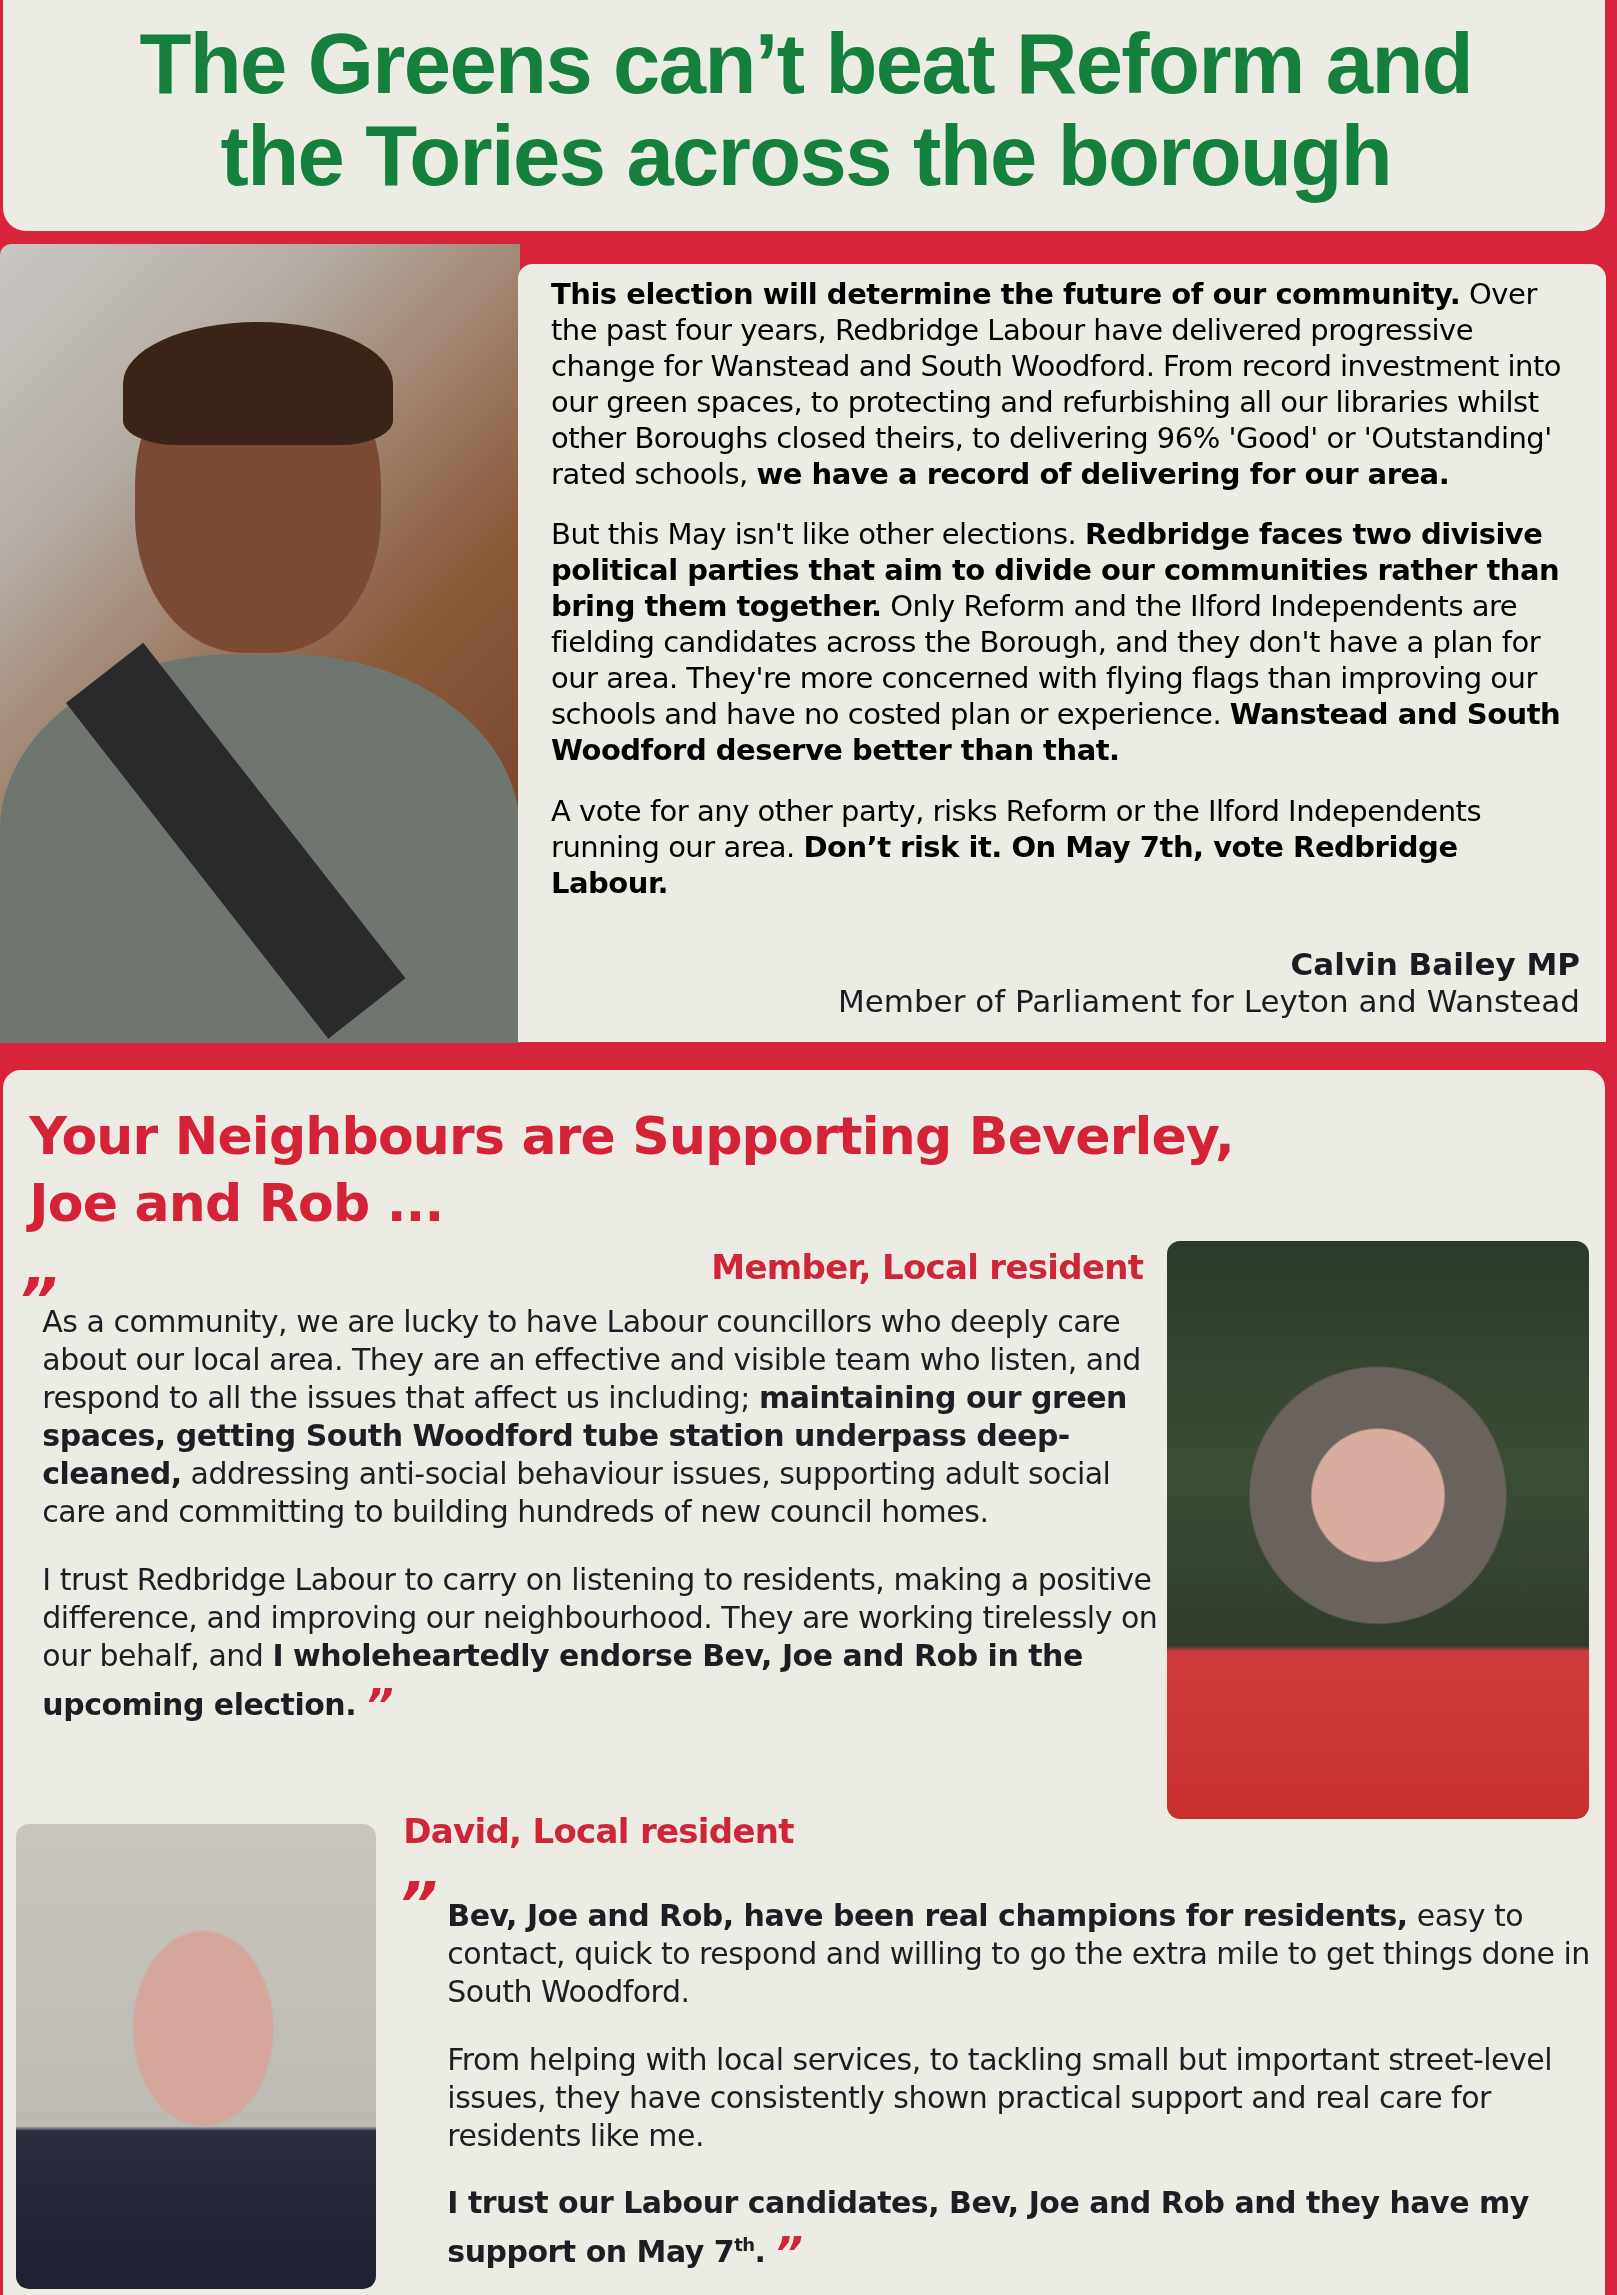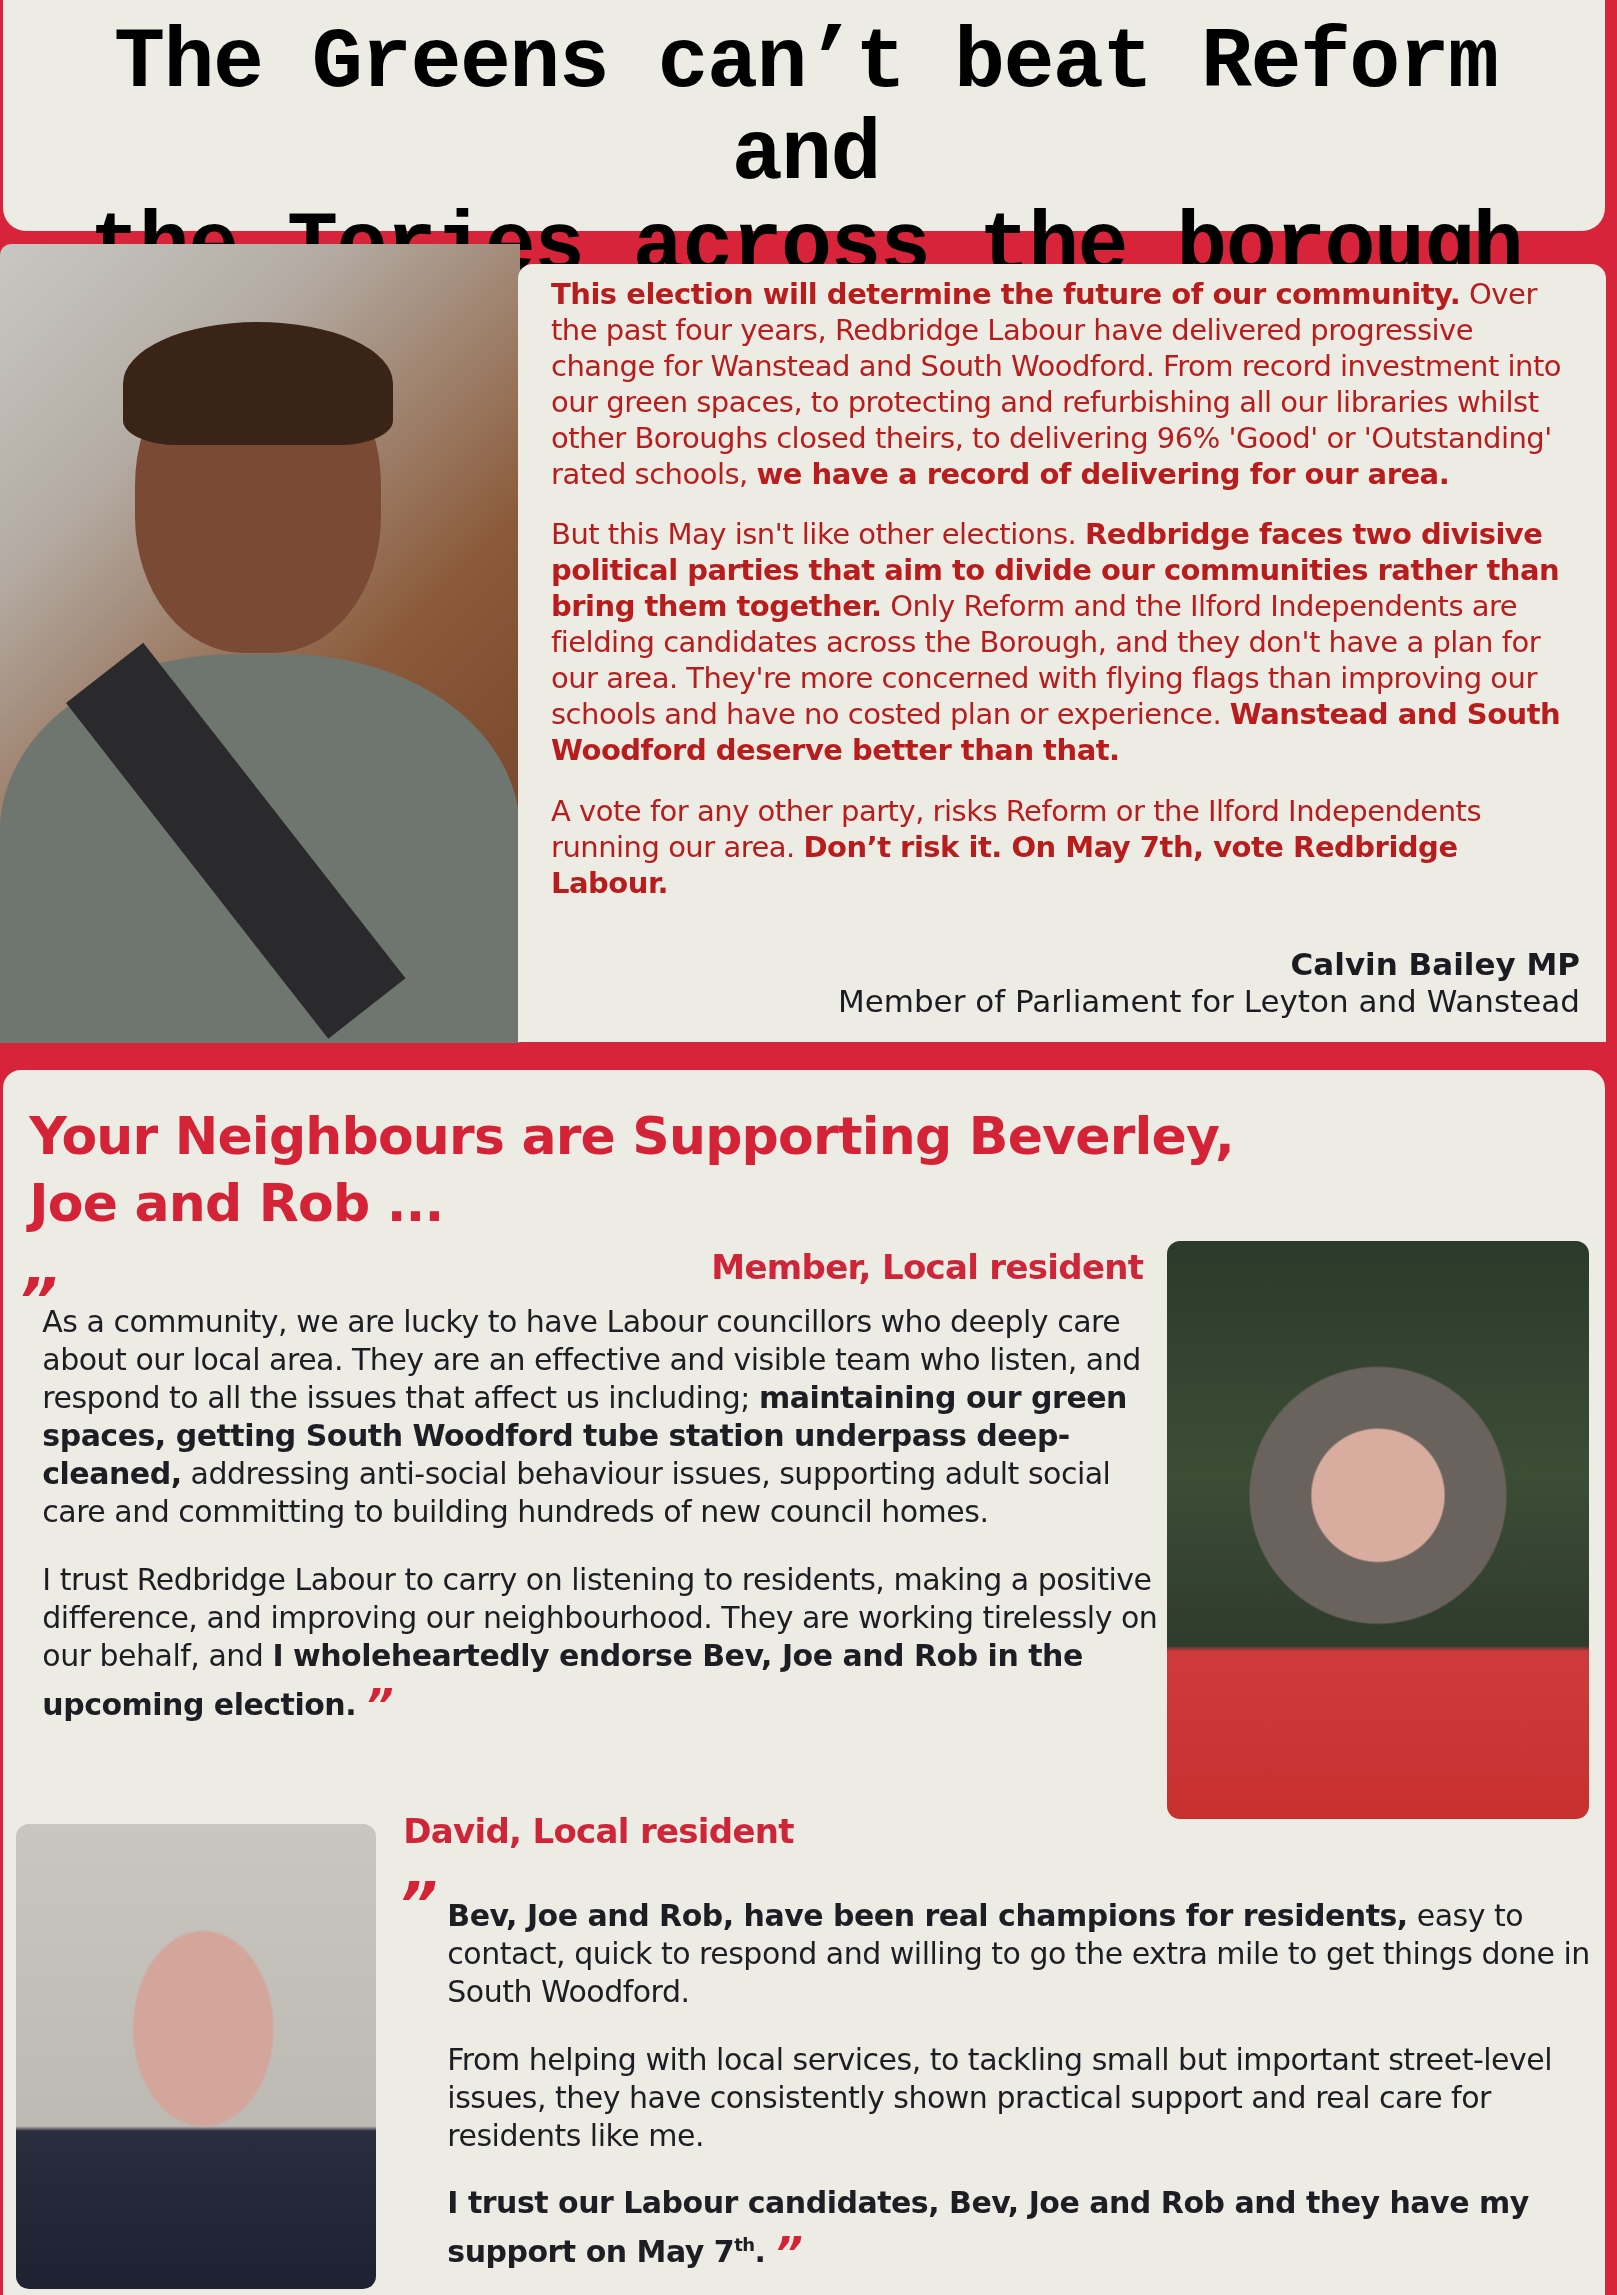--- a/index.html
+++ b/index.html
@@ -12,32 +12,32 @@
   }
   .panel {
     position: absolute;
     background: #ecece4;
     border-radius: 18px;
   }
   
   #headline-panel { left: 3.3px; top: 0px; width: 1602px; height: 231px; border-radius: 0 0 23px 23px; }
   .headline {
     position: absolute; left: 57px; top: 18px; width: 1491px;
-    font-family: Liberation Mono, monospace; font-weight: bold;
+    font-family: Liberation Sans, sans-serif; font-weight: bold;
     font-size: 85px; line-height: 92px; letter-spacing: -1.6px;
-    color: #000000; text-align: center;
+    color: #15803d; text-align: center;
   }
   
   #mp-photo {
     position: absolute; left: 0px; top: 244px; width: 520px; height: 799px;
     border-radius: 11.5px 0 0 0; overflow: hidden;
     background: linear-gradient(135deg, #c9c7c3 0%, #b4aca4 25%, #8b5a3a 60%, #6d3a23 100%);
   }
   #mp-text-panel { left: 518px; top: 264px; width: 1088px; height: 778px; border-radius: 14.7px 14.7px 0 0; }
-  .mp-body { position: absolute; left: 33px; top: 11.5px; width: 1032px; font-size: 29px; line-height: 36px; color: #b91c1c; letter-spacing: -0.5px; }
+  .mp-body { position: absolute; left: 33px; top: 11.5px; width: 1032px; font-size: 29px; line-height: 36px; color: #000000; letter-spacing: -0.5px; }
   .mp-body p { margin-bottom: 24.6px; }
   .mp-body b { font-weight: bold; }
   .sign-name { position: absolute; right: 26px; top: 682px; font-size: 31px; font-weight: bold; }
   .sign-role { position: absolute; right: 26px; top: 719px; font-size: 31px; }
 
   
   #neighbours-panel { left: 3.3px; top: 1070px; width: 1602px; height: 1226px; border-radius: 18px 18px 0 0; }
   .nb-title {
     position: absolute; left: 26px; top: 33px; width: 1229px;
     font-weight: bold; font-size: 52px; line-height: 67px; color: #d42236; letter-spacing: -0.8px;

